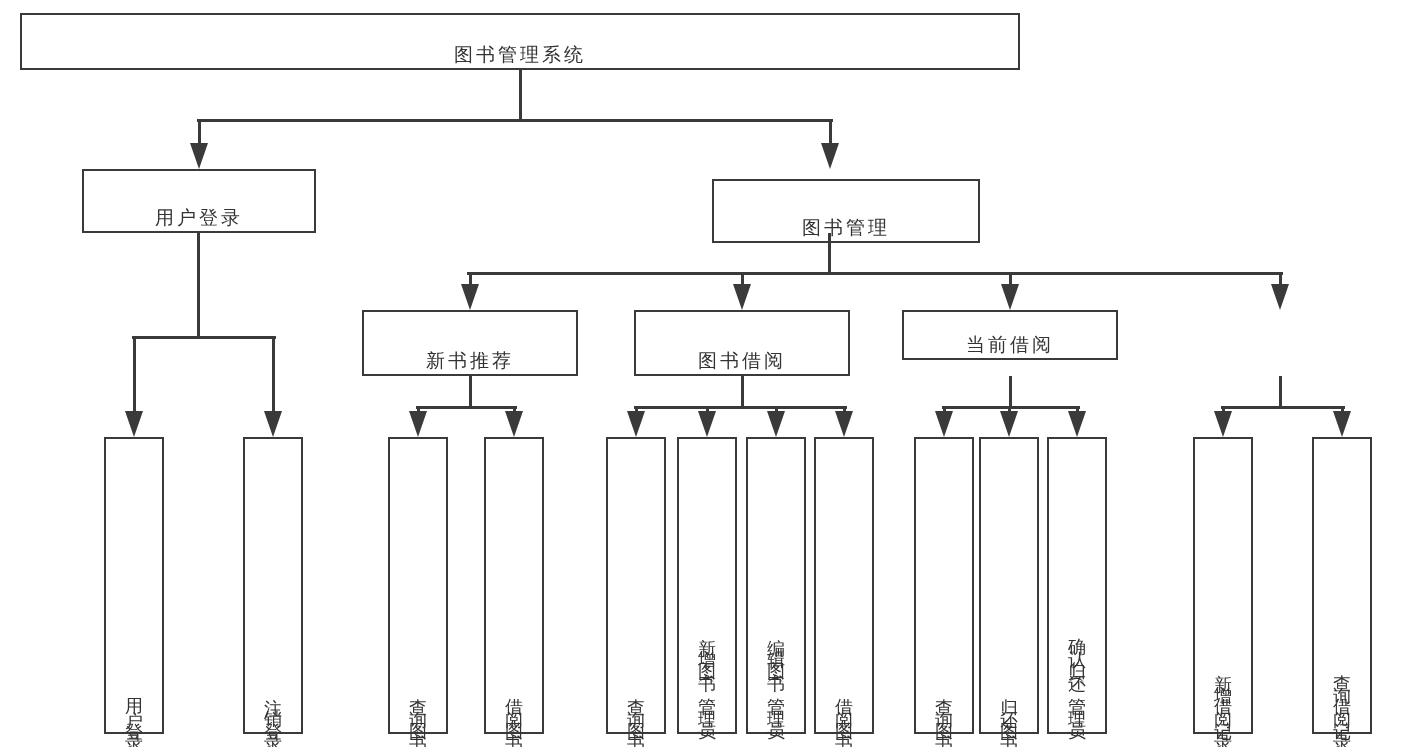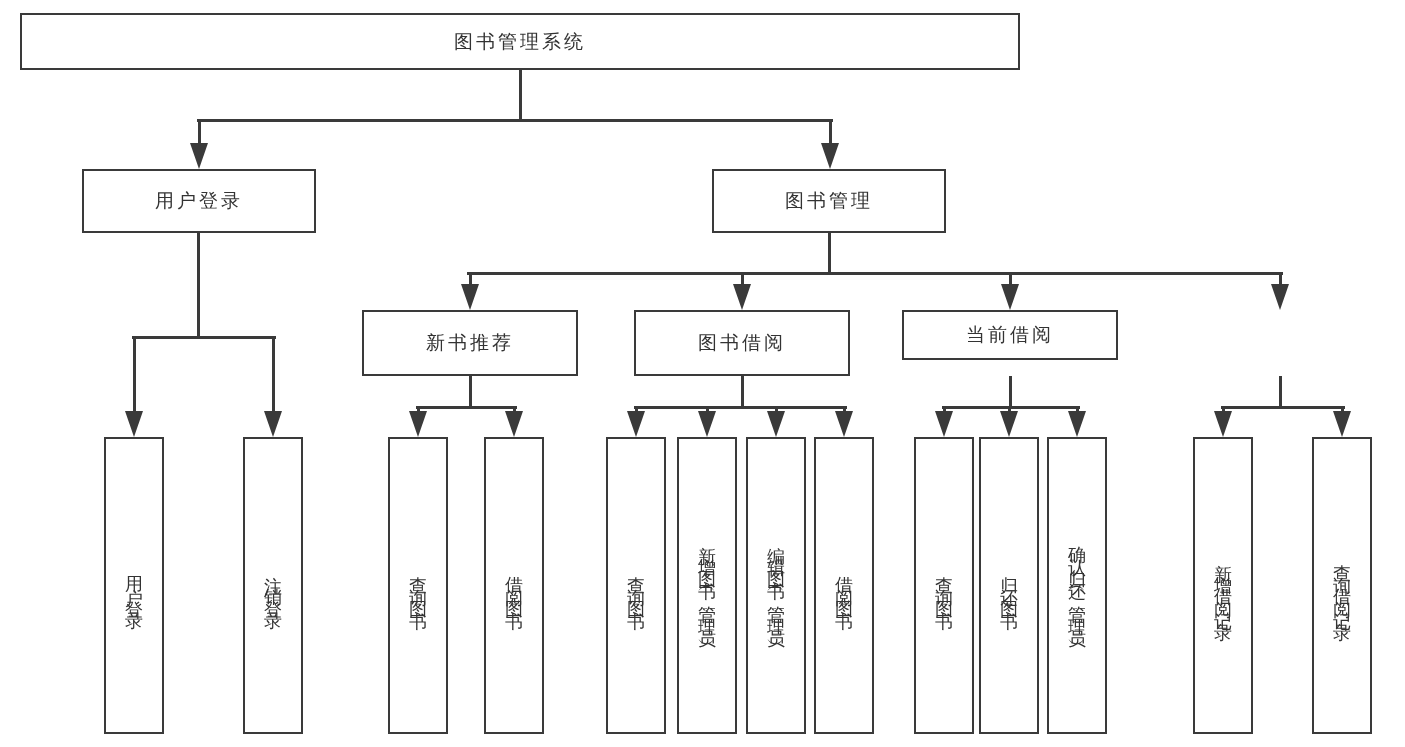--- a/index.html
+++ b/index.html
@@ -2,21 +2,21 @@
 <html><head>
 <meta charset="utf-8">
 <style>
   html,body{margin:0;padding:0;background:#fff;}
   .stage{
     position:relative;width:1405px;height:747px;background:#ffffff;
     font-family:"Liberation Sans",sans-serif;color:#333333;overflow:hidden;
   }
   .box{
     position:absolute;box-sizing:border-box;background:#ffffff;
-    border:2px solid #3a3a3a;display:flex;align-items:center;justify-content:center;
+    border:2px solid #3a3a3a;display:flex;align-items:flex-end;justify-content:center;
   }
   .box.h span{font-size:19px;letter-spacing:3px;white-space:nowrap;color:#333333;}
   .box.v span{
     writing-mode:vertical-rl;text-orientation:mixed;
     font-size:18px;letter-spacing:12px;line-height:1;color:#333333;
   }
   .line{position:absolute;background:#3a3a3a;}
   .ah{
     position:absolute;width:0;height:0;
     border-left:9px solid transparent;border-right:9px solid transparent;
@@ -33,21 +33,21 @@
 
 <div class="stage">
 
   <div class="box h" style="left:20px;top:13px;width:1000px;height:57px">
     <span>图书管理系统</span>
   </div>
 
   <div class="box h" style="left:82px;top:169px;width:234px;height:64px">
     <span>用户登录</span>
   </div>
-  <div class="box h" style="left:712px;top:169px;width:234px;height:64px">
+  <div class="box h" style="left:712px;top:179px;width:268px;height:64px">
     <span>图书管理</span>
   </div>
 
   <div class="box h" style="left:362px;top:310px;width:216px;height:66px">
     <span>新书推荐</span>
   </div>
   <div class="box h" style="left:634px;top:310px;width:216px;height:66px">
     <span>图书借阅</span>
   </div>
   <div class="box h" style="left:902px;top:310px;width:216px;height:50px">

